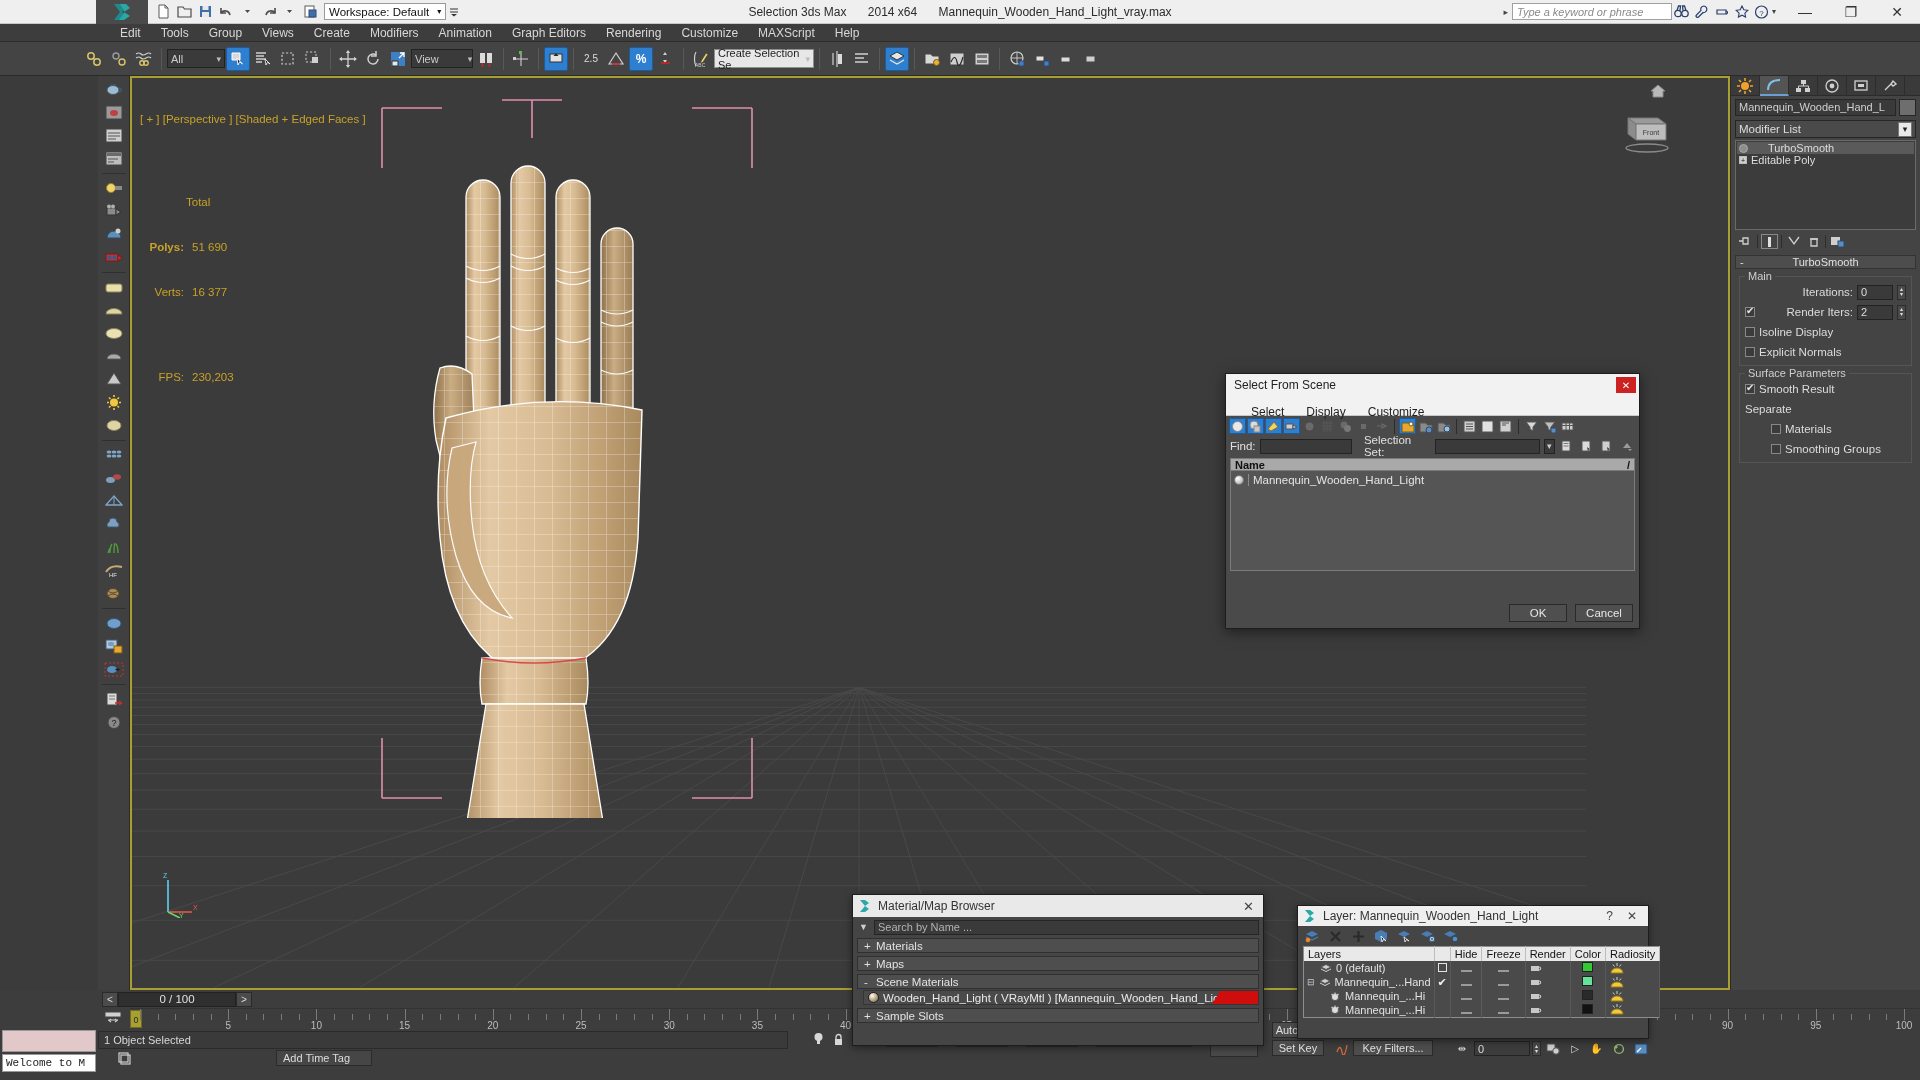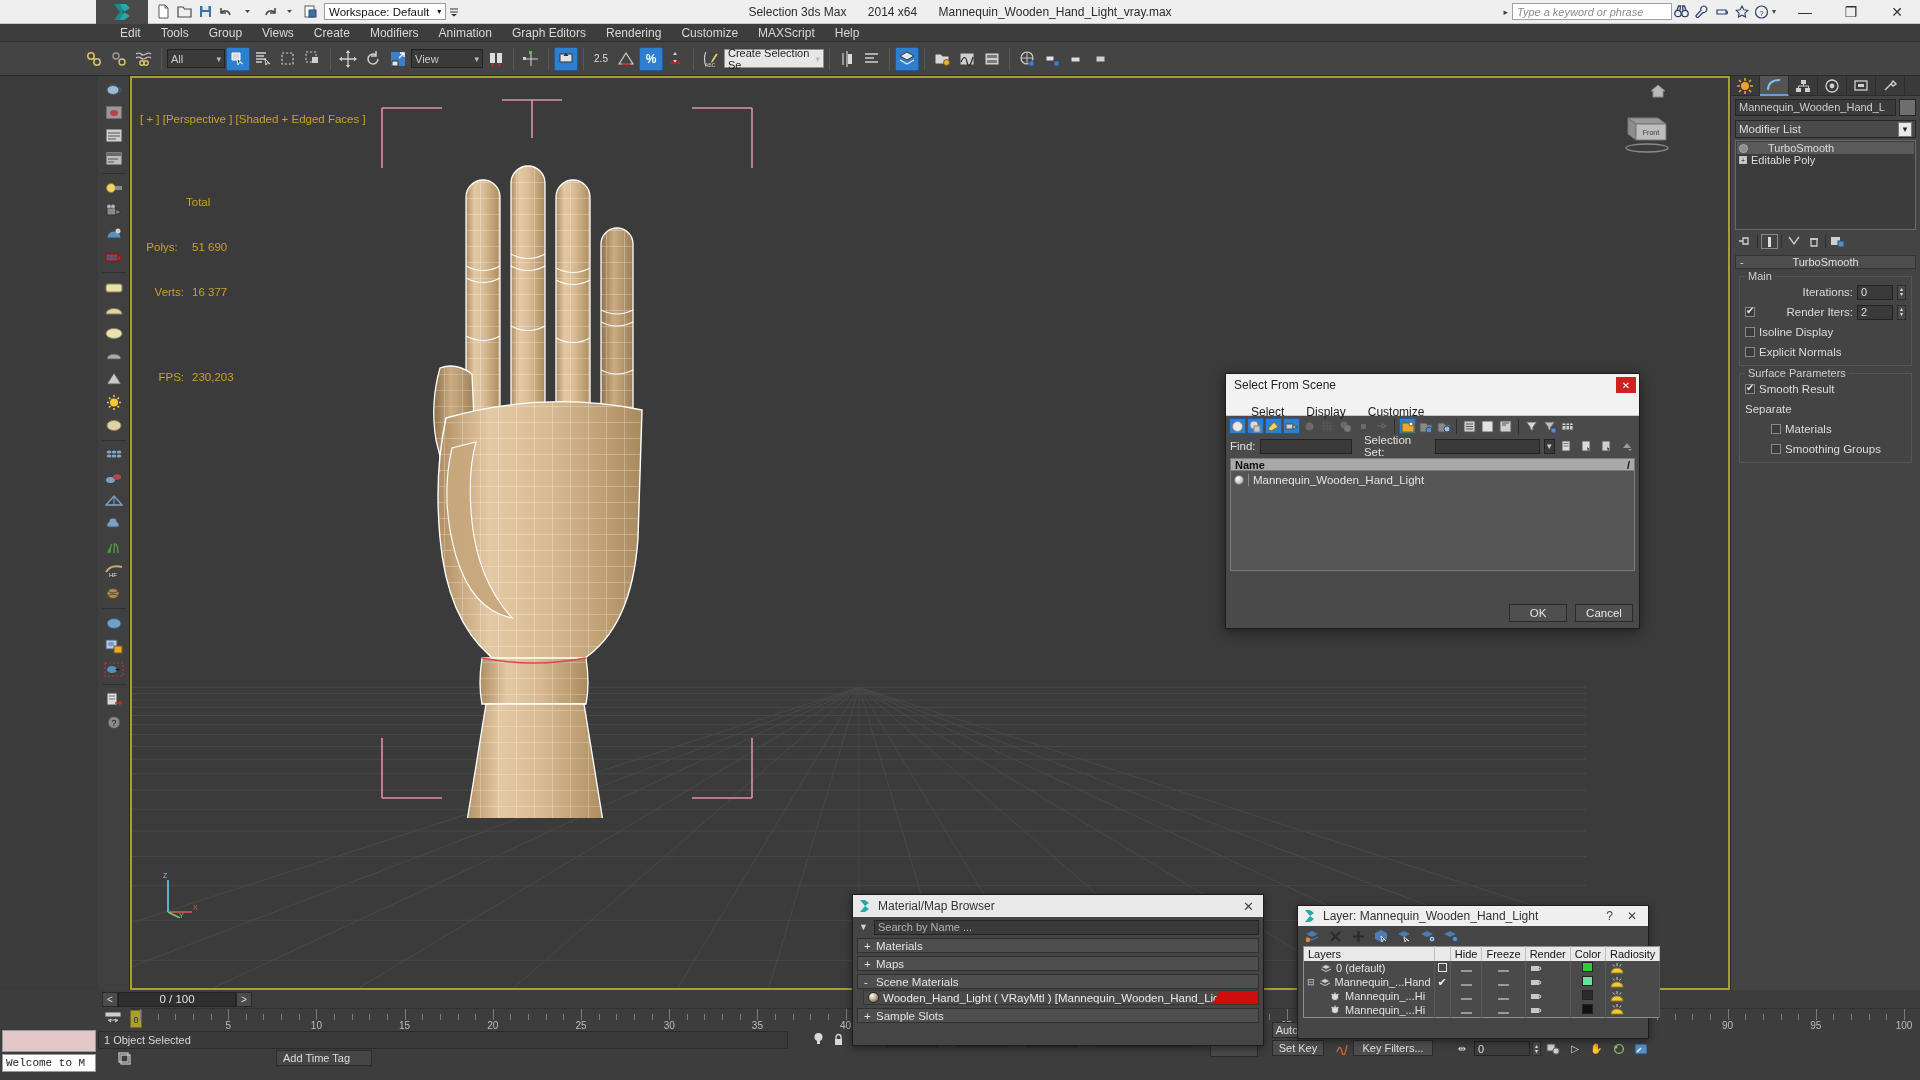--- a/index.html
+++ b/index.html
@@ -395,21 +395,21 @@
         <path d="M12 1v5h-5" fill="none" stroke="#d0d0d0" stroke-width="1.5"></path>
       </svg>
     </div>
   <div class="tb">
       <svg width="18" height="18" viewBox="0 0 18 18">
         <rect x="2" y="2" width="14" height="14" fill="#3f7fc4"></rect>
         <path d="M3 11h6v5H3z" fill="#e8e8e8" stroke="#333"></path>
         <path d="M10 8l5-5M11 3h4v4" stroke="#fff" stroke-width="1.3" fill="none"></path>
       </svg>
     </div>
-  <div class="drop" style="width:72px;gap:23px;">
+  <div class="drop" style="width:62px;gap:23px;">
     <span>View</span>
     <span class="cv">▾</span>
   </div>
   <div class="tb">
       <svg width="18" height="18" viewBox="0 0 18 18">
         <rect x="3" y="3" width="5" height="10" fill="#dcdcdc"></rect>
         <rect x="10" y="3" width="5" height="10" fill="#dcdcdc"></rect>
         <path d="M5.5 13v4M12.5 13v4" stroke="#cc2222" stroke-width="1.6"></path>
       </svg>
     </div>
@@ -708,21 +708,21 @@
           <text x="10" y="12" font-size="9" text-anchor="middle" fill="#1a1a1a" font-family="Liberation Sans">?</text>
         </svg>
       </div>
   </div>
 
   <div id="viewport">
     <div id="vpstats">
       <div>[ + ] [Perspective ] [Shaded + Edged Faces ]</div>
       <div style="height:8px;"></div>
       <div style="padding-left:46px;">Total</div>
-      <div><span style="display:inline-block;width:44px;text-align:center;">Polys:</span><span style="padding-left:8px;">51 690</span></div>
+      <div><span style="display:inline-block;width:44px;text-align:right;font-weight:bold;">Polys:</span><span style="padding-left:8px;">51 690</span></div>
       <div><span style="display:inline-block;width:44px;text-align:right;">Verts:</span><span style="padding-left:8px;">16 377</span></div>
       <div style="height:10px;"></div>
       <div><span style="display:inline-block;width:44px;text-align:right;">FPS:</span><span style="padding-left:8px;">230,203</span></div>
     </div>
 
     <div id="vp-home">
       <svg width="16" height="14" viewBox="0 0 16 14">
           <path d="M8 1L1 7h2v6h10V7h2z" fill="#b9b9b9" stroke="#8a8a8a"></path>
         </svg>
     </div>

